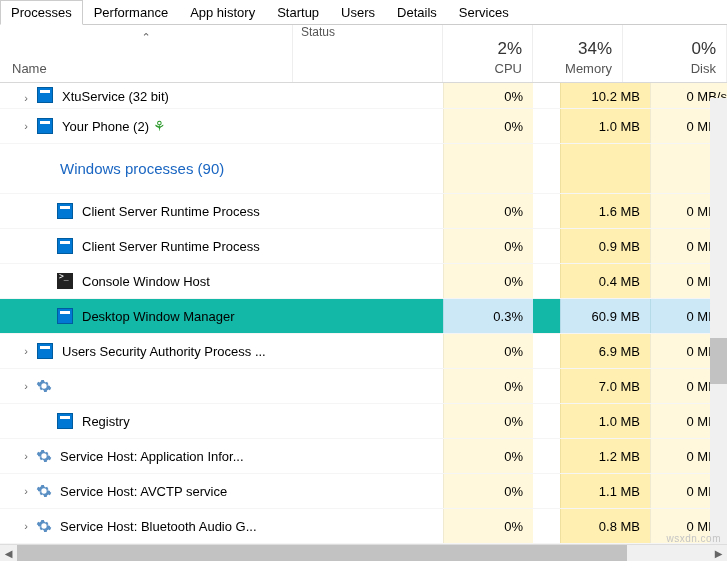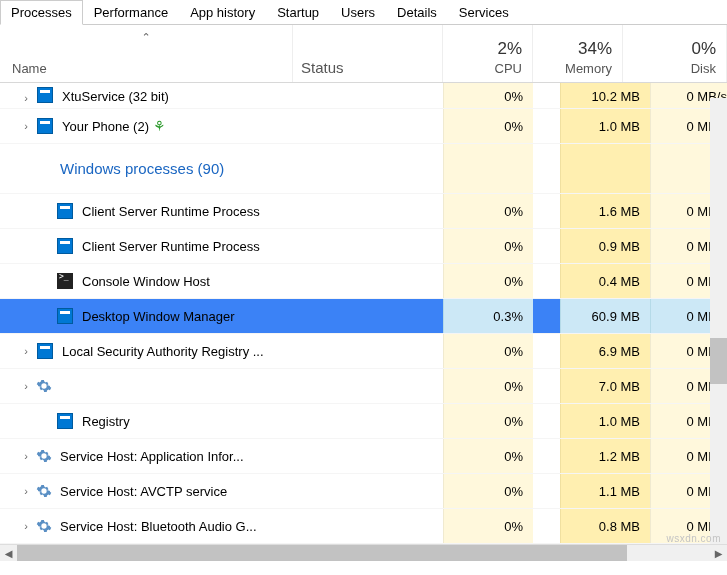--- a/index.html
+++ b/index.html
@@ -4,30 +4,30 @@
   <style>
     * { margin: 0; padding: 0; box-sizing: border-box; }
     body { font-family: "Segoe UI", Tahoma, sans-serif; font-size: 13px; background: #fff; color: #000; width: 727px; overflow: hidden; }
     
     .tabs { display: flex; border-bottom: 1px solid #ccc; background: #fff; }
     .tab { padding: 4px 10px; border: 1px solid transparent; border-bottom: none; cursor: pointer; font-size: 13px; color: #000; }
     .tab.active { border: 1px solid #ccc; border-bottom: 1px solid #fff; background: #fff; margin-bottom: -1px; position: relative; }
     
     .header-row { display: flex; align-items: flex-end; border-bottom: 1px solid #d8d8d8; height: 58px; position: relative; }
     .col-name { flex: 0 0 293px; padding: 0 4px 6px 12px; font-size: 13px; color: #555; border-right: 1px solid #eee; height: 100%; display: flex; align-items: flex-end; position: relative; }
-    .col-status { flex: 0 0 150px; padding: 0 4px 6px 8px; font-size: 15px; color: #555; border-right: 1px solid #eee; height: 100%; display: flex; align-items: flex-end; }
+    .col-status { flex: 0 0 150px; padding: 0 4px 6px 8px; font-size: 12px; color: #555; border-right: 1px solid #eee; height: 100%; display: flex; align-items: flex-start; }
     .col-num { flex: 0 0 90px; padding: 6px 10px 6px 4px; font-size: 13px; color: #555; text-align: right; border-right: 1px solid #eee; height: 100%; display: flex; flex-direction: column; justify-content: flex-end; align-items: flex-end; }
     .col-num .pct { font-size: 17px; color: #333; margin-bottom: 2px; }
     .col-num .lbl { font-size: 13px; color: #555; }
     .col-disk { flex: 1; }
     .chev-up { position: absolute; top: 6px; left: 50%; transform: translateX(-50%); color: #666; font-size: 11px; }
 
     .rows { }
     .row { display: flex; align-items: center; height: 35px; border-bottom: 1px solid #f5f5f5; }
-    .row.selected { background: #3b82f6; }
+    .row.selected { background: #14b8a6; }
     .row .c-name { flex: 0 0 443px; display: flex; align-items: center; padding-left: 18px; white-space: nowrap; overflow: hidden; }
     .row .c-cpu { flex: 0 0 90px; text-align: right; padding-right: 10px; background: #fff8dc; border-left: 1px solid #f0ead0; height: 100%; display: flex; align-items: center; justify-content: flex-end; }
     .row .c-mem { flex: 0 0 90px; text-align: right; padding-right: 10px; background: #ffefb0; border-left: 1px solid #f0e0a0; height: 100%; display: flex; align-items: center; justify-content: flex-end; margin-left: 27px; }
     .row .c-disk { flex: 1; text-align: right; background: #fff8dc; border-left: 1px solid #f0ead0; height: 100%; display: flex; align-items: center; justify-content: flex-end; white-space: nowrap; }
     .row.selected .c-cpu, .row.selected .c-mem, .row.selected .c-disk { background: #cce8f6; border-left-color: #b5dae8; }
     .row.group .c-cpu, .row.group .c-mem, .row.group .c-disk { background: #fff; }
     .row.group .c-cpu { background:#fff8dc;} .row.group .c-mem{background:#ffefb0;} .row.group .c-disk{background:#fff8dc;}
     .row.group .c-name { padding-left: 12px; }
     .group-title { color: #1a66c2; font-size: 15px; margin-left: 48px; }
     
@@ -171,21 +171,21 @@
         <div class="c-cpu">0.3%</div>
         <div class="c-mem">60.9 MB</div>
         <div class="c-disk">0 MB/s</div>
       </div>
       <div class="row">
         <div class="c-name">
           <span class="expand">›</span>
           <span class="icon">
             <span class="app-icon"></span>
           </span>
-          <span>Local Security Authority Registry ...</span>
+          <span>Users Security Authority Process ...</span>
         </div>
         <div class="c-cpu">0%</div>
         <div class="c-mem">6.9 MB</div>
         <div class="c-disk">0 MB/s</div>
       </div>
       <div class="row">
         <div class="c-name">
           <span class="expand">›</span>
           <span class="icon gear-icon">
             <svg viewBox="0 0 24 24" fill="currentColor">

